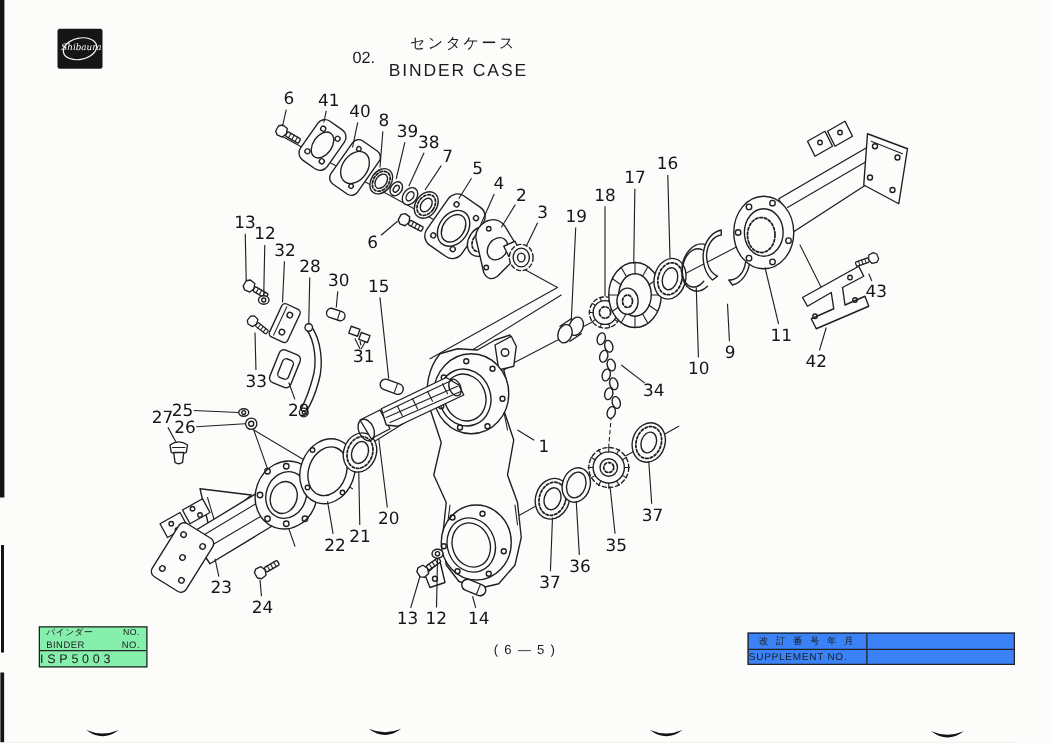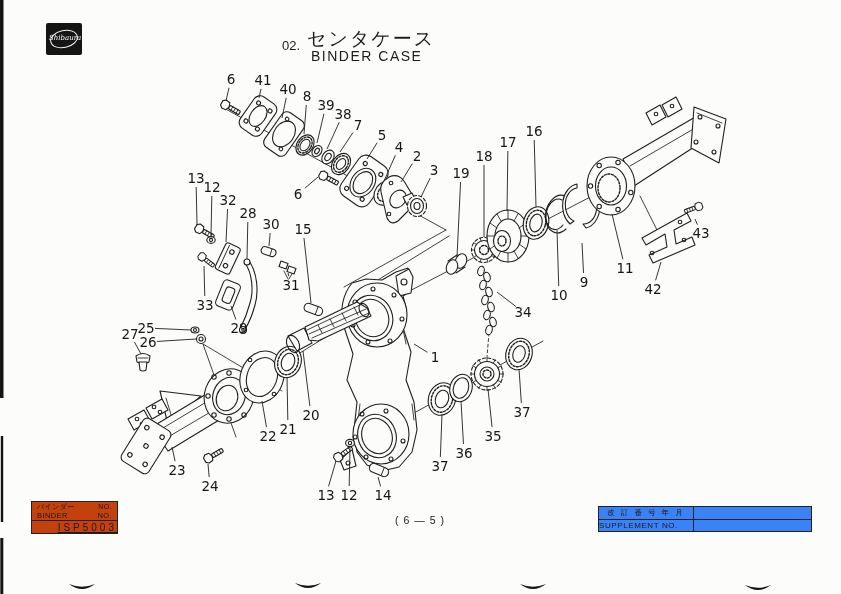--- a/index.html
+++ b/index.html
@@ -16,29 +16,29 @@
   #callouts text { fill:#161616; stroke:none; font:13.5px "DejaVu Sans", sans-serif; text-anchor:middle; }
   #callouts line { stroke:#1f1f1f; stroke-width:0.9; }
 
   .logo { position:absolute; left:46px; top:23px; width:36px; height:32px; background:#151515; border-radius:2px; }
   .logo .ellipse { position:absolute; left:4px; top:7px; width:26px; height:16px;
                    border:1px solid #f5f5f2; border-radius:50%; transform:rotate(-12deg); }
   .logo .script { position:absolute; left:3px; top:11px; width:30px; text-align:center;
                   font:italic 7px "DejaVu Serif", serif; color:#ffffff; }
 
   .sec   { position:absolute; left:282px; top:38px; font-size:13px; }
-  .t-ja  { position:absolute; left:307px; top:26px; font-size:19px; letter-spacing:2px; }
+  .t-ja  { position:absolute; left:328px; top:26px; font-size:12px; letter-spacing:2px; }
   .t-en  { position:absolute; left:311px; top:48px; font-size:14px; letter-spacing:1.5px; }
 
   .binder { position:absolute; left:31px; top:501px; width:87px; height:33px;
-            border:1.5px solid #222; box-sizing:border-box; background:#c2410c; }
+            border:1.5px solid #222; box-sizing:border-box; background:#86efac; }
   .binder .r1 { height:19px; padding:1px 5px 0; border-bottom:1.2px solid #222; box-sizing:border-box; }
   .binder .lrow { display:flex; justify-content:space-between; font-size:7px; line-height:8.5px; letter-spacing:0.4px; }
   .binder .lrow.en { font-size:7.5px; }
-  .binder .no { text-align:right; font-size:10px; letter-spacing:3px; line-height:13px;text-decoration:underline; }
+  .binder .no { text-align:left; font-size:10px; letter-spacing:3px; line-height:13px; }
 
   .pageno { position:absolute; left:355px; top:514px; width:130px; text-align:center;
             font-size:10.5px; letter-spacing:1px; }
 
   .supp { position:absolute; left:598px; top:506px; width:214px; height:26px;
           border:1.2px solid #222; box-sizing:border-box; display:grid;
           grid-template-columns:95px 1fr; grid-template-rows:1fr 1fr; background:#3b82f6; }
   .supp div { box-sizing:border-box; }
   .supp .c1 { border-right:1.2px solid #222; border-bottom:1.2px solid #222;
               font-size:7.5px; letter-spacing:2px; text-align:center; line-height:12px; }

